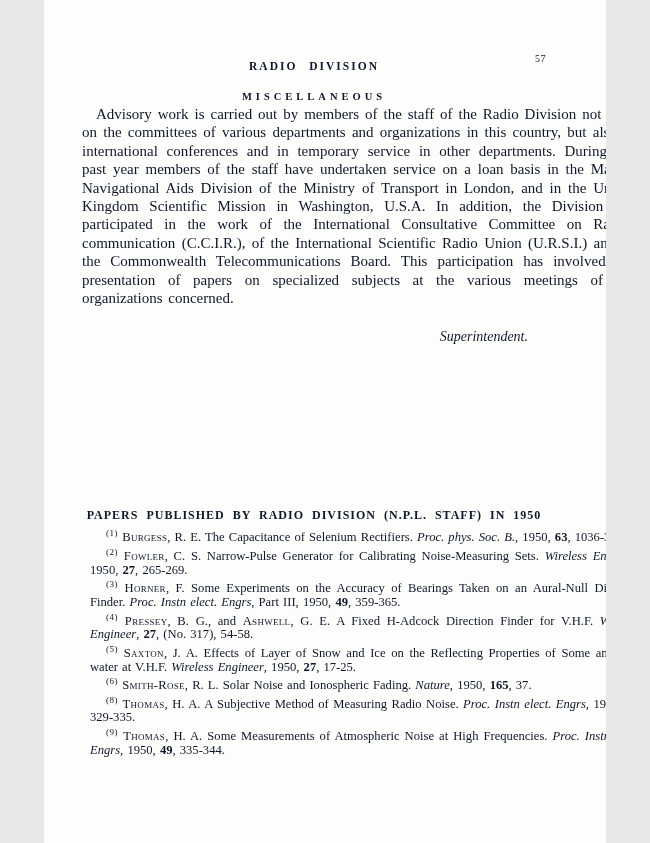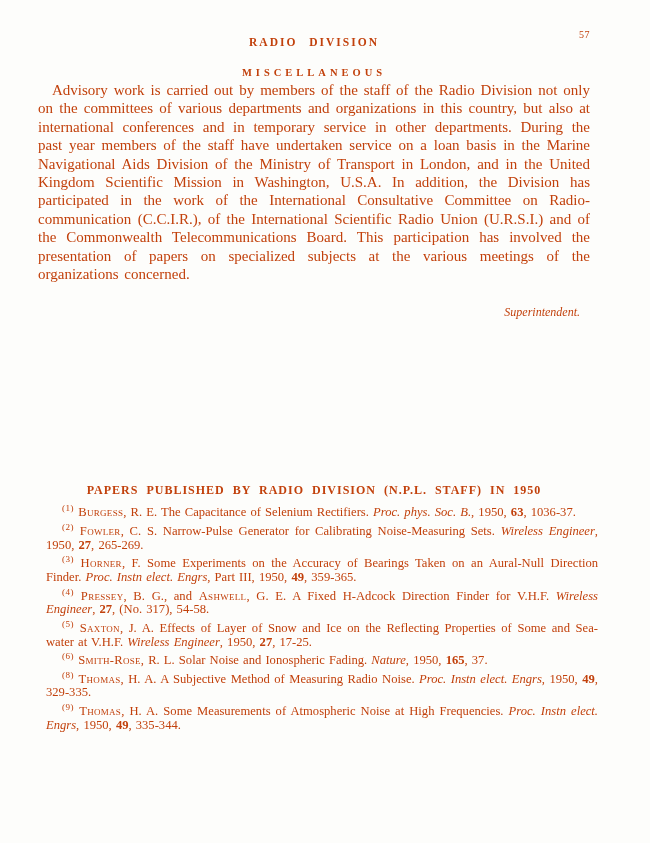--- a/index.html
+++ b/index.html
@@ -2,28 +2,28 @@
 <html><head>
 <meta charset="utf-8">
 <style>
   html, body {
     margin: 0;
     padding: 0;
     background: #e8e8e6;
   }
   .page {
     position: relative;
-    width: 650px;
+    width: 562px;
     height: 843px;
     margin: 0 auto;
     box-sizing: border-box;
     background: #fdfdfb;
-    color: #c2410c;
+    color: #0f172a;
     font-family: "Liberation Serif", "DejaVu Serif", serif;
-    padding: 32px 60px 0 38px;
+    padding: 56px 60px 0 38px;
     overflow: hidden;
   }
 
   
   .running-head {
     position: relative;
     height: 18px;
     text-align: center;
   }
   .head-title {
@@ -66,23 +66,23 @@
   }
   .sig-name {
     font-variant: small-caps;
     font-size: 14.5px;
     letter-spacing: 1.2px;
     word-spacing: 4px;
     margin-right: 47px;
   }
   .sig-title {
     font-style: italic;
-    font-size: 12px;
+    font-size: 14px;
     margin-top: 3px;
-    margin-right: 10px;
+    margin-right: 18px;
   }
 
   
   .papers-heading {
     margin: 163px 0 6px 0;
     text-align: center;
     font-size: 12px;
     font-weight: 700;
     letter-spacing: 1px;
     word-spacing: 4px;

